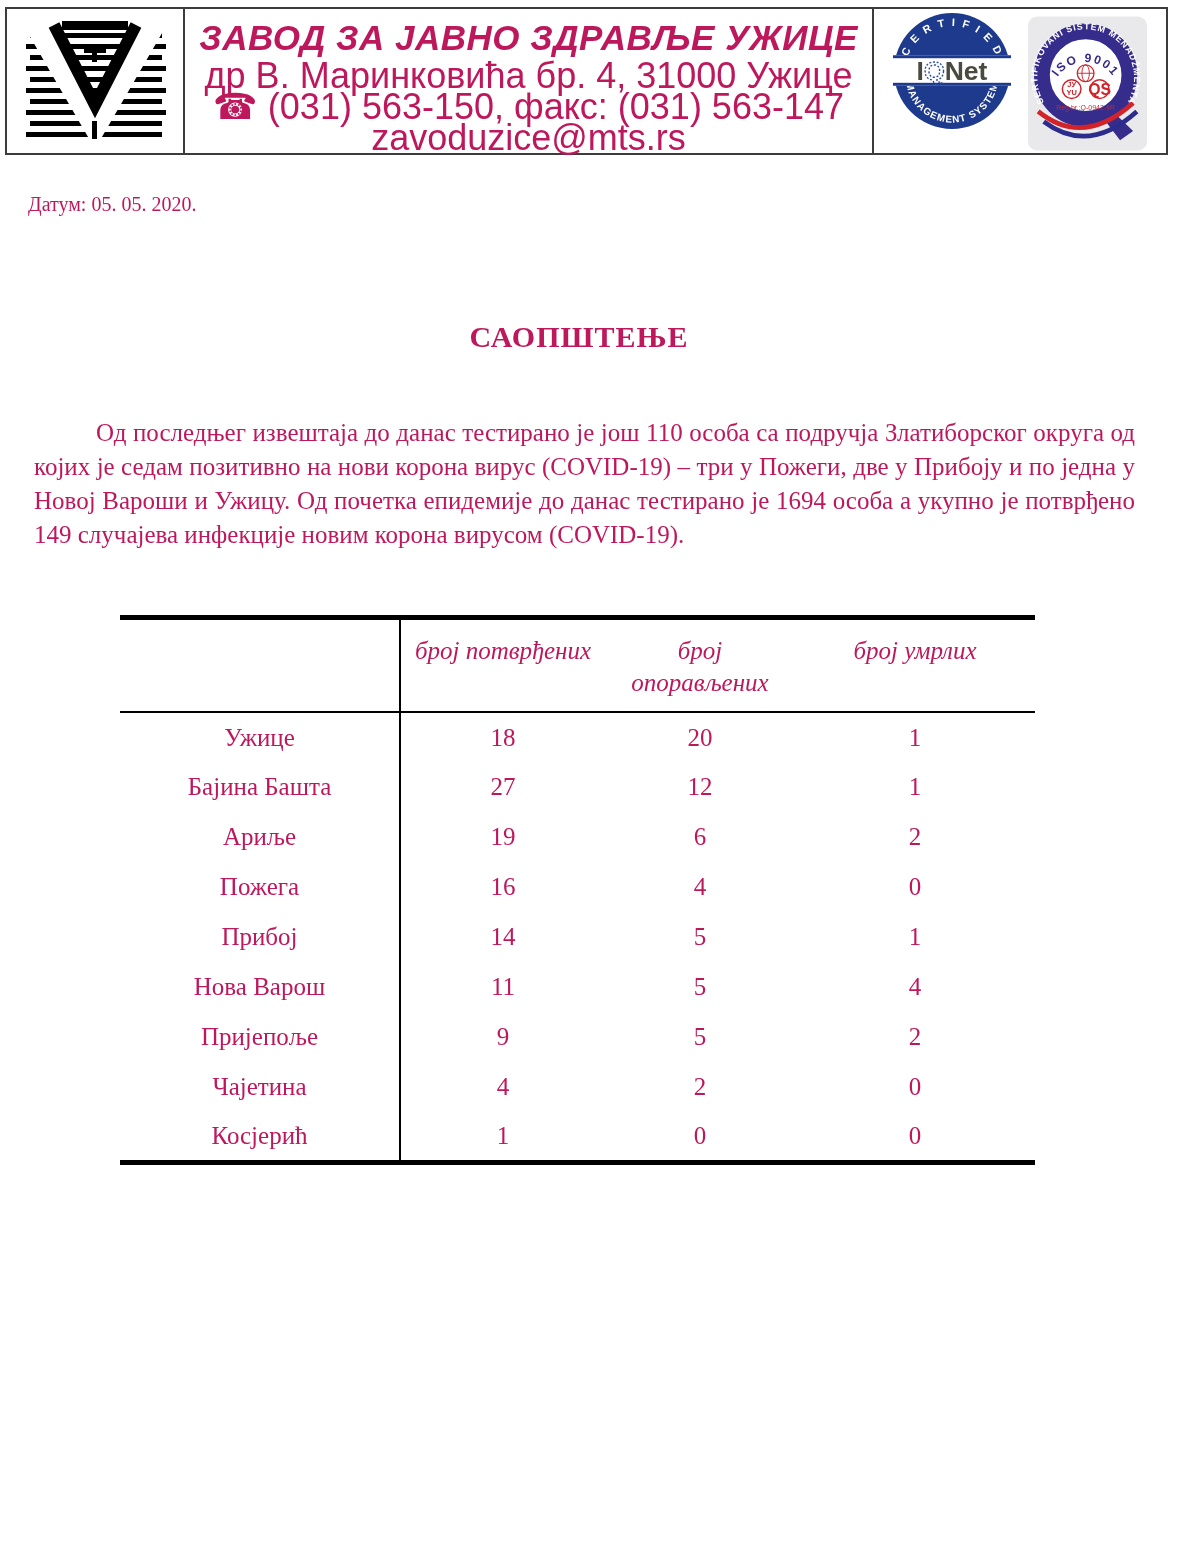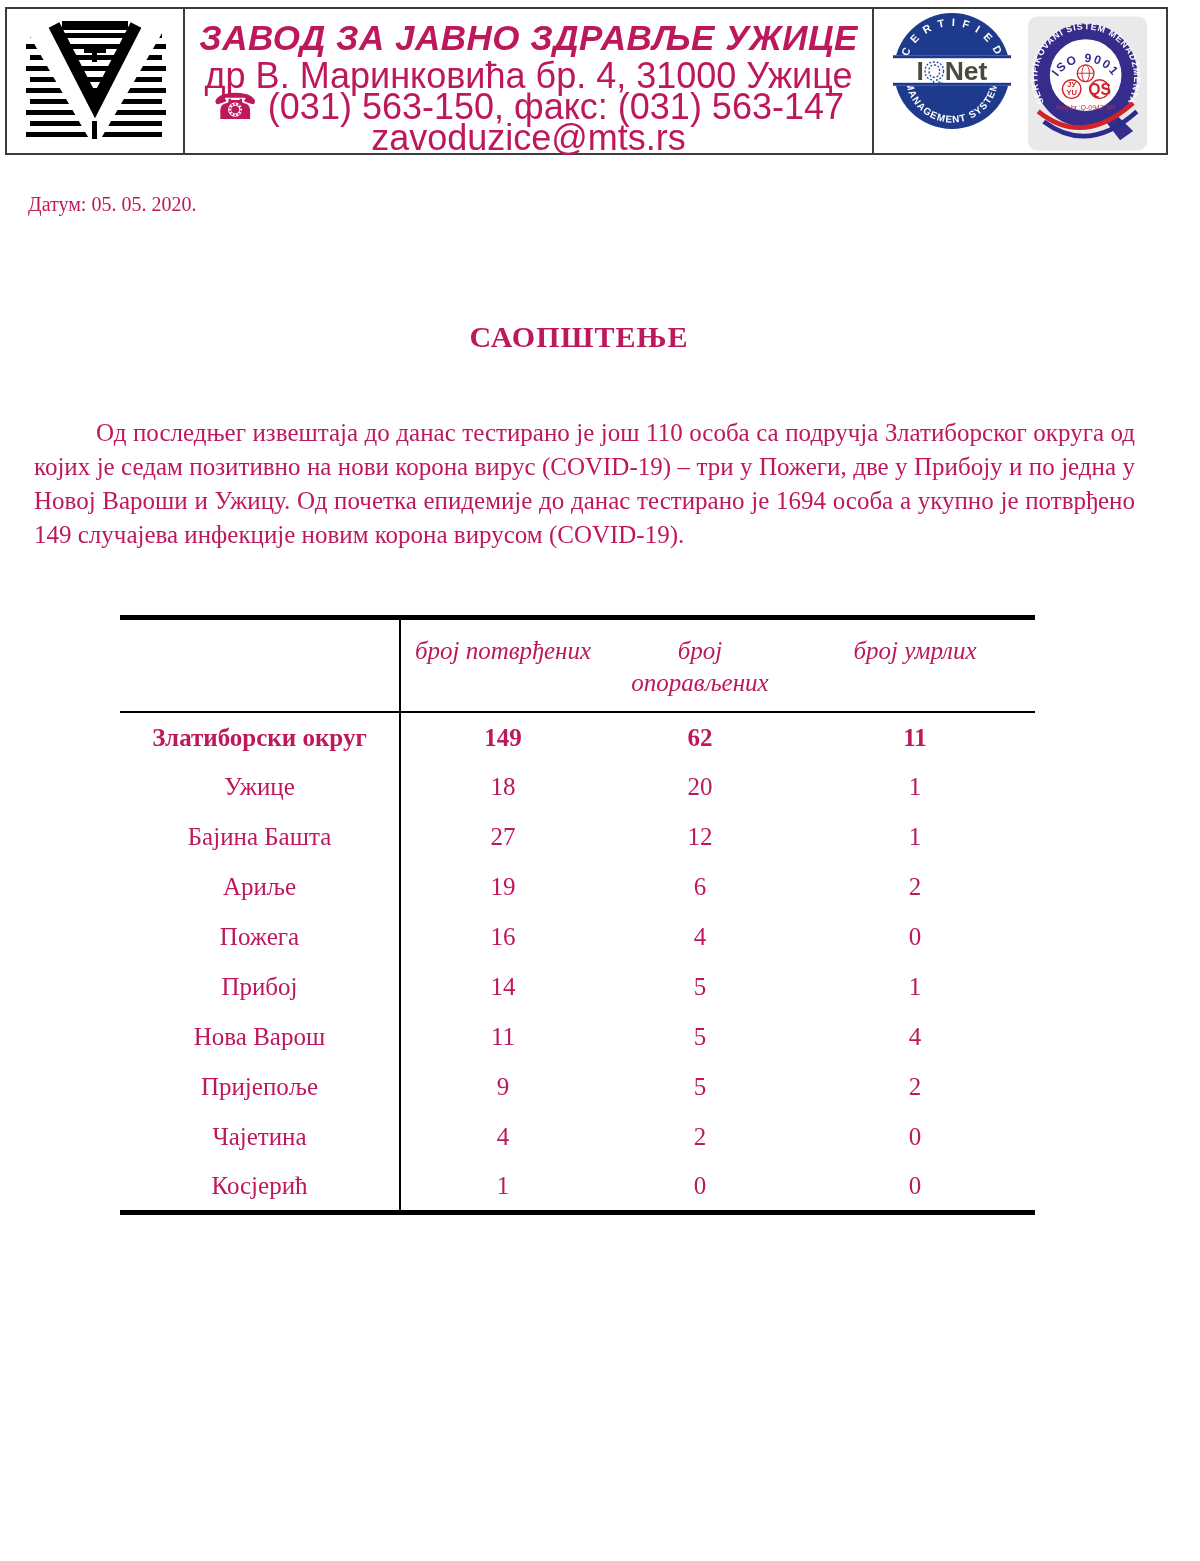--- a/index.html
+++ b/index.html
@@ -169,26 +169,20 @@
         </th>
         <th>
           <div class="hwrap">број опорављених</div>
         </th>
         <th>
           <div class="hwrap">број умрлих</div>
         </th>
       </tr>
     </thead>
     <tbody>
-        <tr class="bold-row">
-          <td>Златиборски округ</td>
-          <td>149</td>
-          <td>62</td>
-          <td>11</td>
-        </tr>
         <tr>
           <td>Ужице</td>
           <td>18</td>
           <td>20</td>
           <td>1</td>
         </tr>
         <tr>
           <td>Бајина Башта</td>
           <td>27</td>
           <td>12</td>

